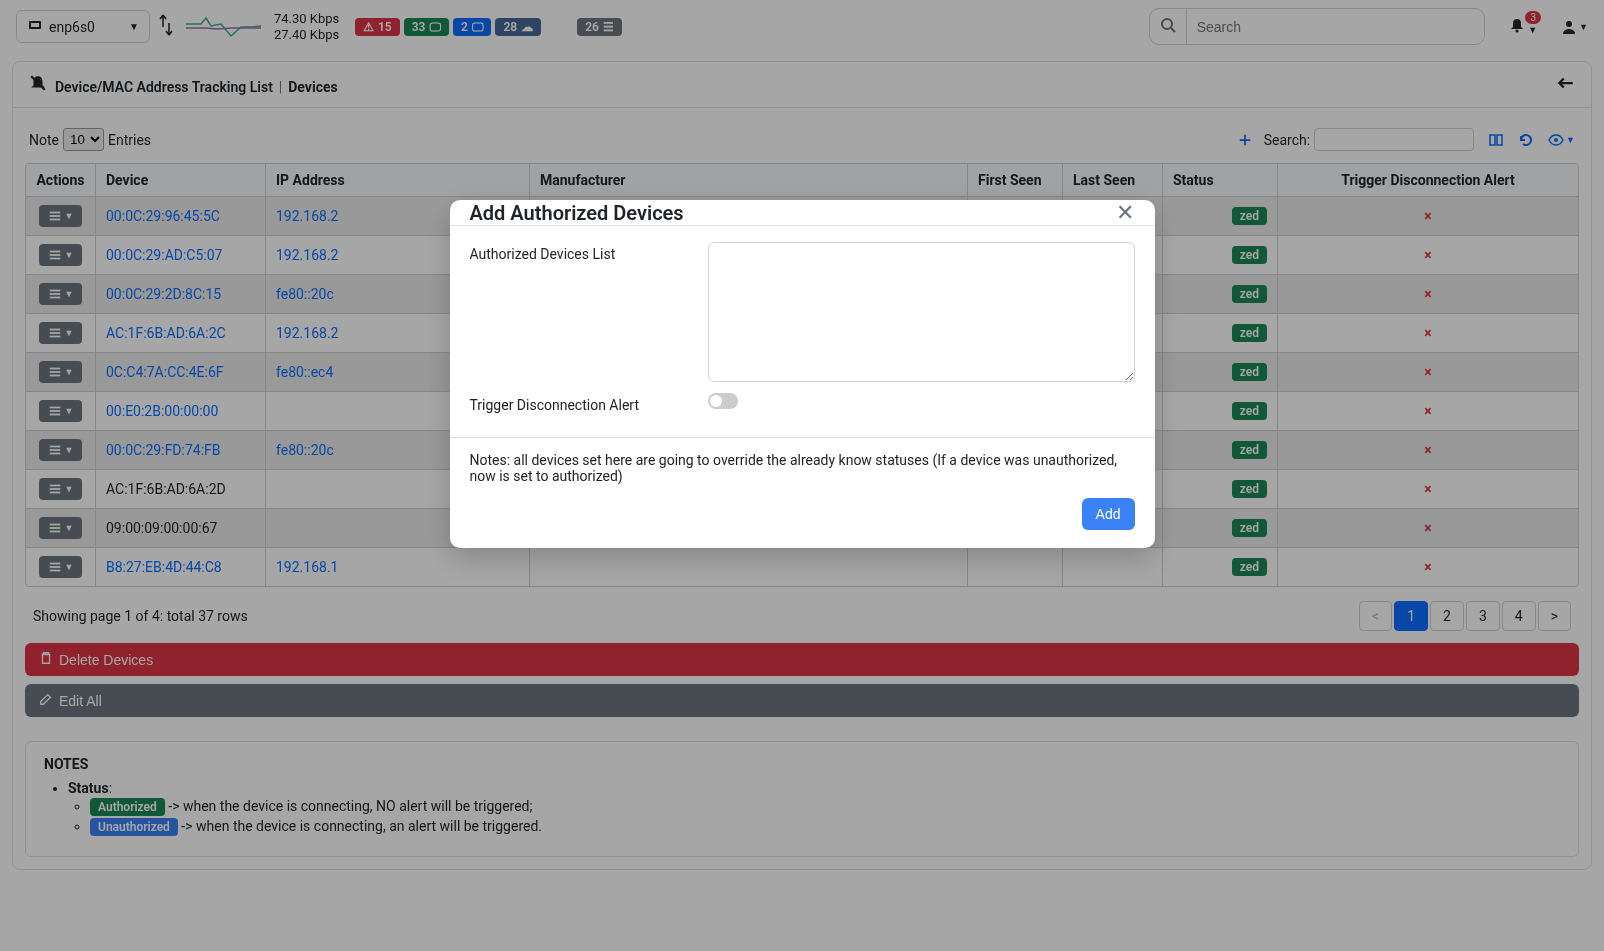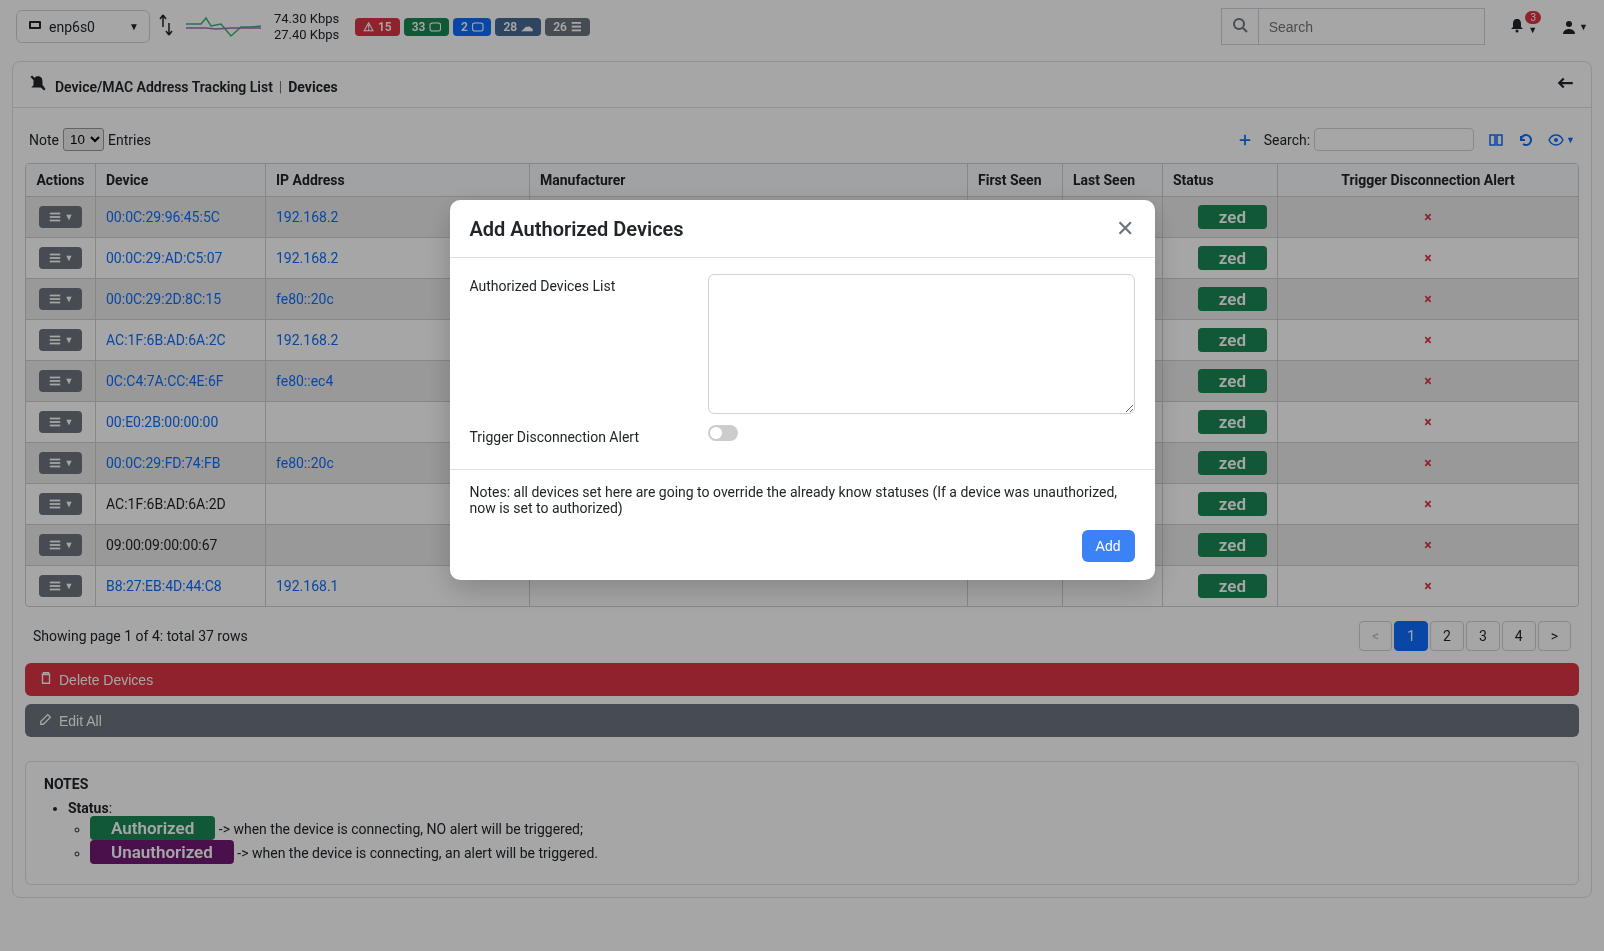--- a/index.html
+++ b/index.html
@@ -10,23 +10,23 @@
 .interface-select { display: inline-flex; align-items: center; gap: 6px; border: 1px solid #ced4da; border-radius: 6px; padding: 6px 10px; background: #fff; cursor: pointer; }
 .chart-area { display: flex; align-items: center; gap: 4px; margin-left: 4px; }
 .chart-svg { width: 80px; height: 30px; }
 .speed-block { display: flex; flex-direction: column; font-size: 13px; line-height: 1.2; margin-right: 8px; }
 .badge-group { display: flex; gap: 4px; }
 .badge { display: inline-flex; align-items: center; gap: 4px; padding: 2px 8px; border-radius: 4px; font-size: 12px; font-weight: 600; color: #fff; }
 .badge-red { background: #dc3545; }
 .badge-green { background: #198754; }
 .badge-blue { background: #0d6efd; }
 .badge-bluegrey { background: #486b96; }
-.badge-grey { background: #6c757d; }
+.badge-grey { background: #6c757d; margin-left: 32px; }
 .topbar .spacer { flex: 1; }
-.search-box { display: flex; align-items: center; border: 1px solid #ced4da; border-radius: 0; overflow: hidden; width: 264px; }
+.search-box { display: flex; align-items: center; border: 1px solid #ced4da; border-radius: 10px; overflow: hidden; width: 336px; }
 .search-box .sicon { padding: 8px 10px; color: #6c757d; border-right: 1px solid #ced4da; }
 .search-box input { border: none; outline: none; padding: 8px 10px; flex: 1; font-size: 14px; }
 .notif-btn { position: relative; margin-left: 16px; cursor: pointer; color: #212529; }
 .notif-badge { position: absolute; top: -6px; right: -4px; background: #dc3545; color: #fff; font-size: 10px; border-radius: 8px; padding: 1px 5px; }
 .user-btn { margin-left: 16px; cursor: pointer; color: #212529; display: inline-flex; align-items: center; gap: 2px; }
 
 
 .card { border: 1px solid #e0e0e0; border-radius: 8px; margin: 8px 12px; padding: 0; }
 .bc-row { display: flex; align-items: flex-end; padding: 12px 16px; border-bottom: 1px solid #e0e0e0; }
 .bc-row .bc-icon { margin-right: 8px; }
@@ -56,22 +56,22 @@
 .col-device { width: 170px; }
 .col-ip { width: 264px; text-align: center; }
 .col-manuf { flex: 1; }
 .col-first { width: 95px; }
 .col-last { width: 100px; }
 .col-status { width: 115px; }
 .col-trigger { width: 300px; justify-content: center; }
 .action-btn { background: #6c757d; border-radius: 4px; padding: 4px 9px; color: #fff; cursor: pointer; display: inline-flex; align-items: center; gap: 3px; font-size: 13px;}
 .action-btn .caret { font-size: 9px; }
 .link { color: #0d6efd; cursor: pointer; }
-.status-pill { background: #198754; color: #fff; border-radius: 4px; padding: 2px 21px; font-size: 17px; font-weight: 600; }
-.status-pill.red { background: #701a75; }
+.status-pill { background: #198754; color: #fff; border-radius: 4px; padding: 2px 8px; font-size: 12px; font-weight: 600; }
+.status-pill.red { background: #3b82f6; }
 .trigger-x { color: #dc3545; font-weight: 700; cursor: pointer; }
 
 .table-footer { display: flex; align-items: center; padding: 14px 8px 8px; }
 .table-footer .spacer { flex: 1; }
 .pagination { display: flex; gap: 2px; }
 .pagination .pg { border: 1px solid #ced4da; padding: 6px 12px; border-radius: 4px; cursor: pointer; background:#fff;}
 .pagination .pg.active { background: #0d6efd; color: #fff; border-color: #0d6efd; }
 .pagination .pg.disabled { color: #adb5bd; }
 
 .button-row { display:flex; gap:8px; padding: 4px 0 4px; flex-direction: column; }
@@ -81,21 +81,21 @@
 
 .notes { border:1px solid #e0e0e0; border-radius:6px; margin-top: 20px; padding: 14px 18px 18px; }
 .notes h4 { font-size: 14px; font-weight: 700; margin-bottom: 6px;}
 .notes ul { padding-left: 24px; list-style: disc; }
 .notes ul ul { list-style: circle; padding-left: 22px; }
 .notes li { padding: 2px 0; }
 
 
 .overlay { position: fixed; inset:0; background: rgba(0,0,0,0.35); display:flex; align-items:flex-start; justify-content:center; padding-top: 200px; }
 .modal { background:#fff; border-radius:10px; width: 705px; box-shadow: 0 10px 30px rgba(0,0,0,0.2); }
-.modal-header { display:flex; align-items:center; padding: 16px 20px; border-bottom:1px solid #e0e0e0; }
+.modal-header { display:flex; align-items:center; padding: 0 20px; border-bottom:1px solid #e0e0e0; }
 .modal-header h3 { font-size: 20px; font-weight: 600; }
 .modal-header .spacer { flex:1; }
 .modal-close { cursor:pointer; font-size: 22px; color:#6c757d; }
 .modal-body { padding: 16px 20px; }
 .form-row { display:flex; gap: 18px; margin-bottom: 8px; }
 .form-row .flabel { width: 220px; padding-top:4px; }
 .form-row .fcontrol { flex:1; }
 .form-row textarea { width:100%; height:140px; border:1px solid #ced4da; border-radius:6px; padding:6px; resize: both; }
 .help-text { font-size: 13px; color:#333; margin-top:4px; }
 .toggle { width: 30px; height: 16px; background:#ccc; border-radius:10px; position:relative; display:inline-block; cursor:pointer; }

